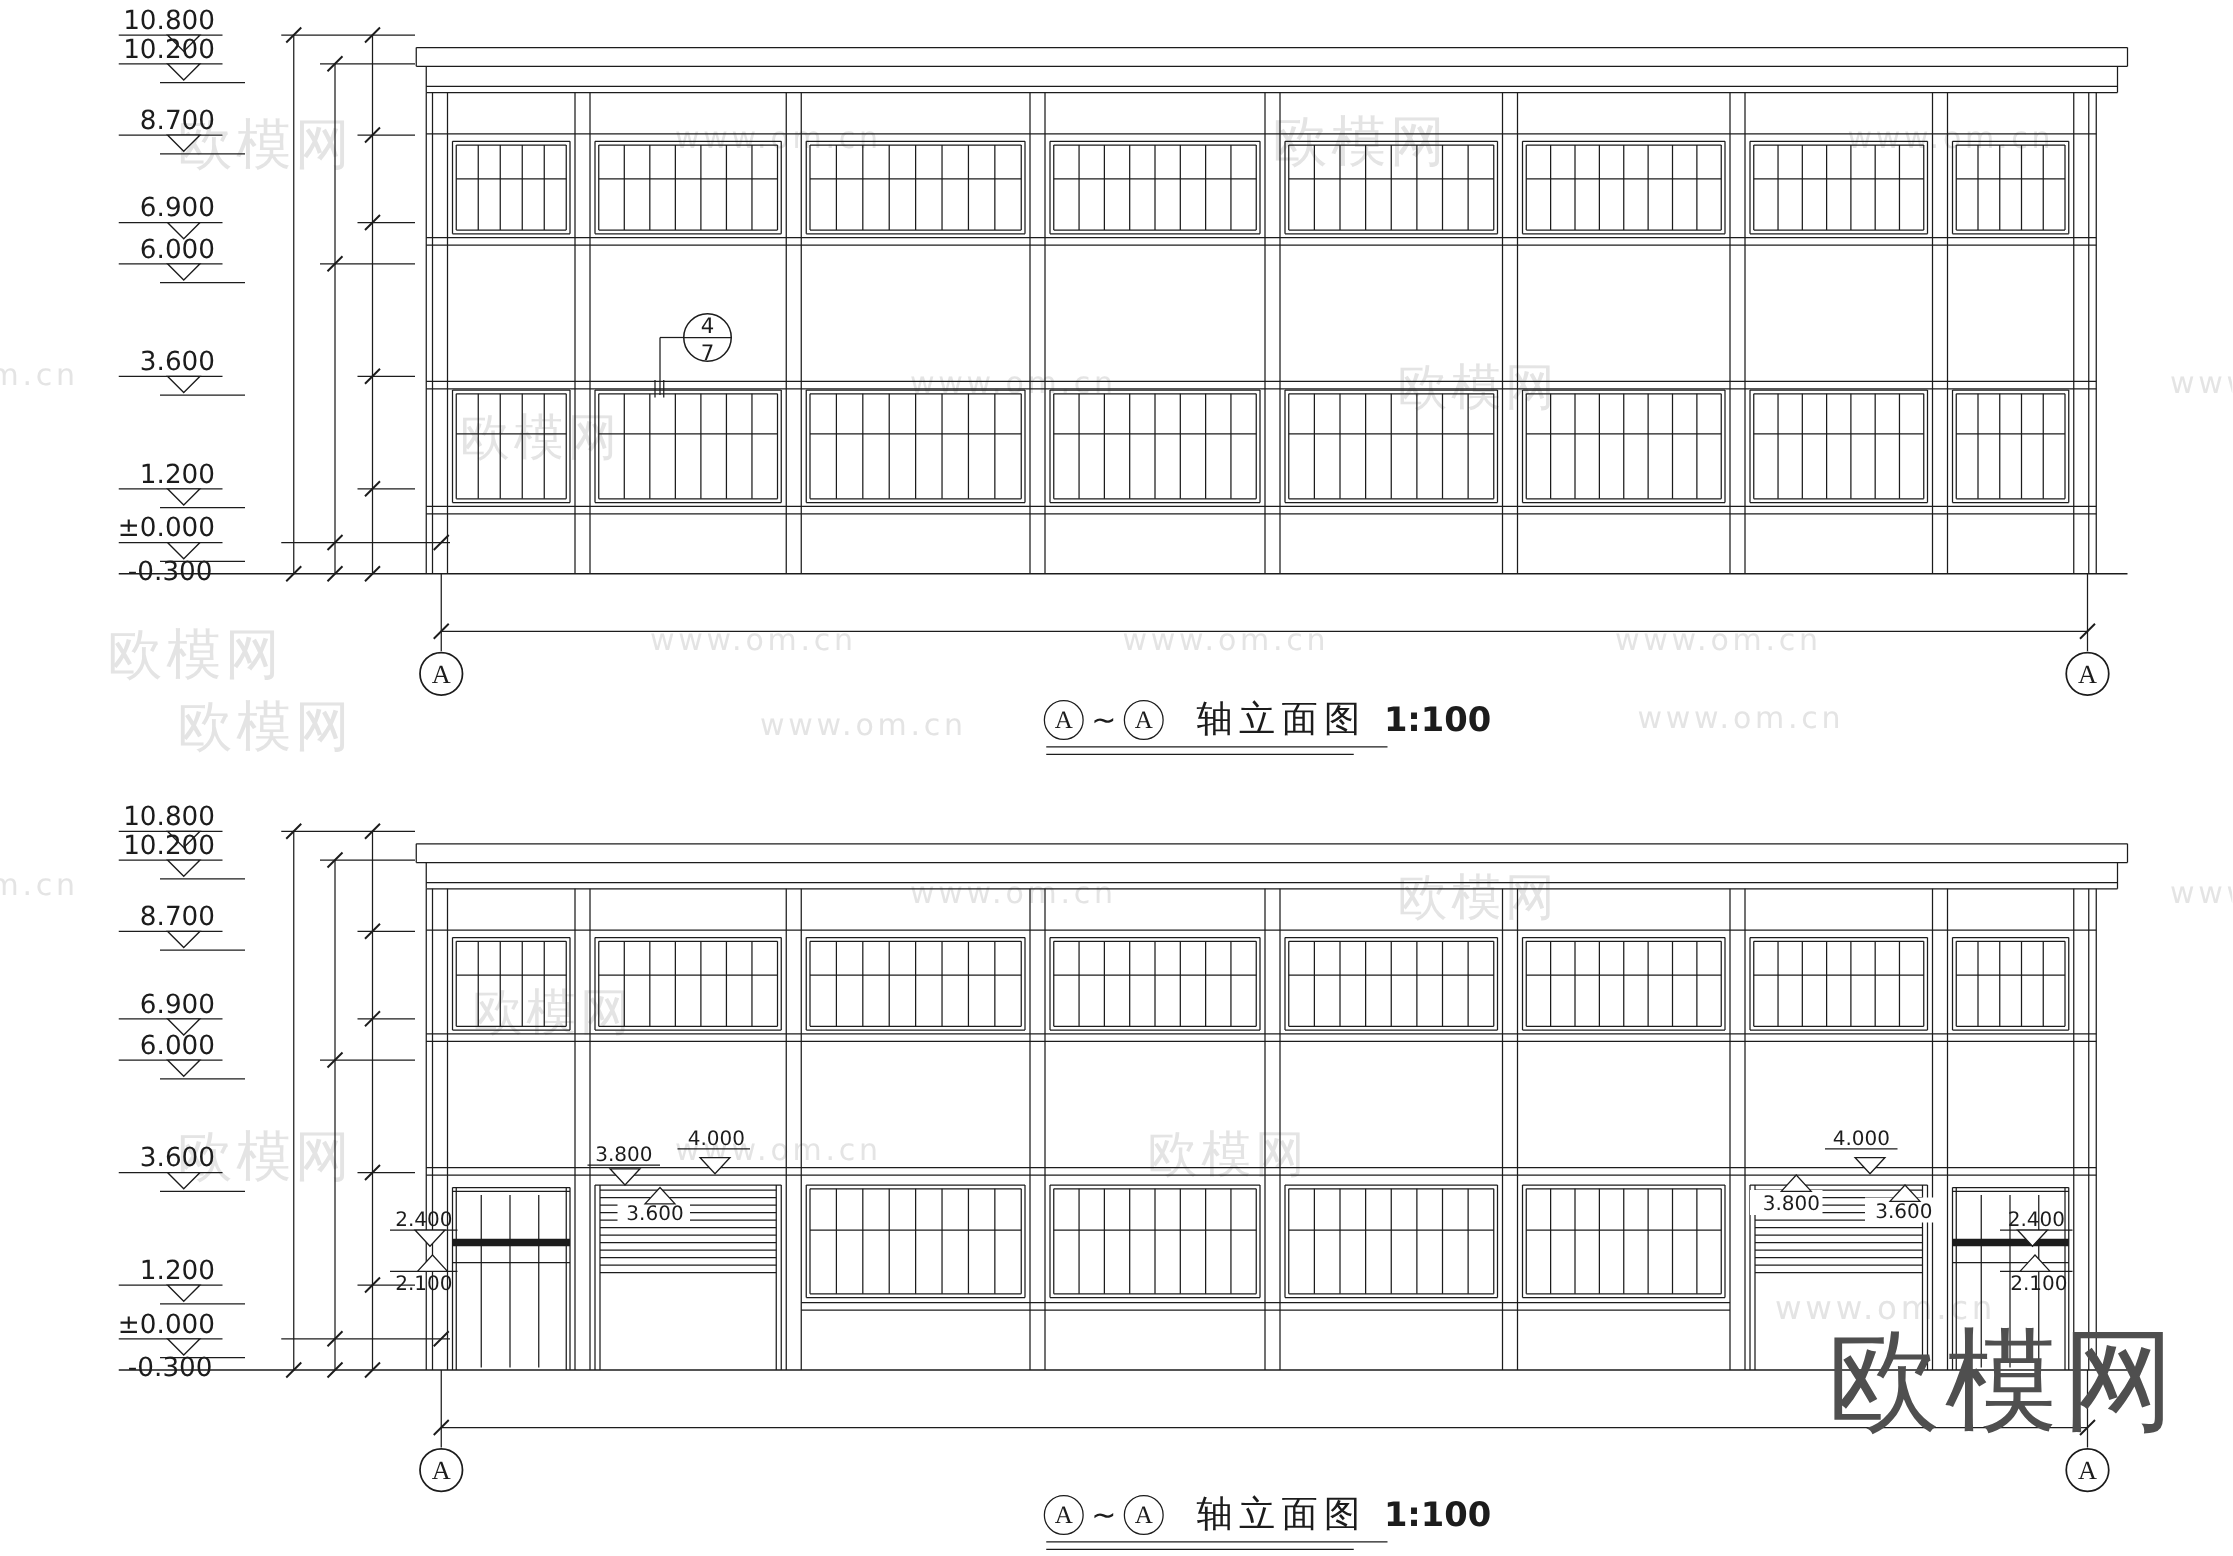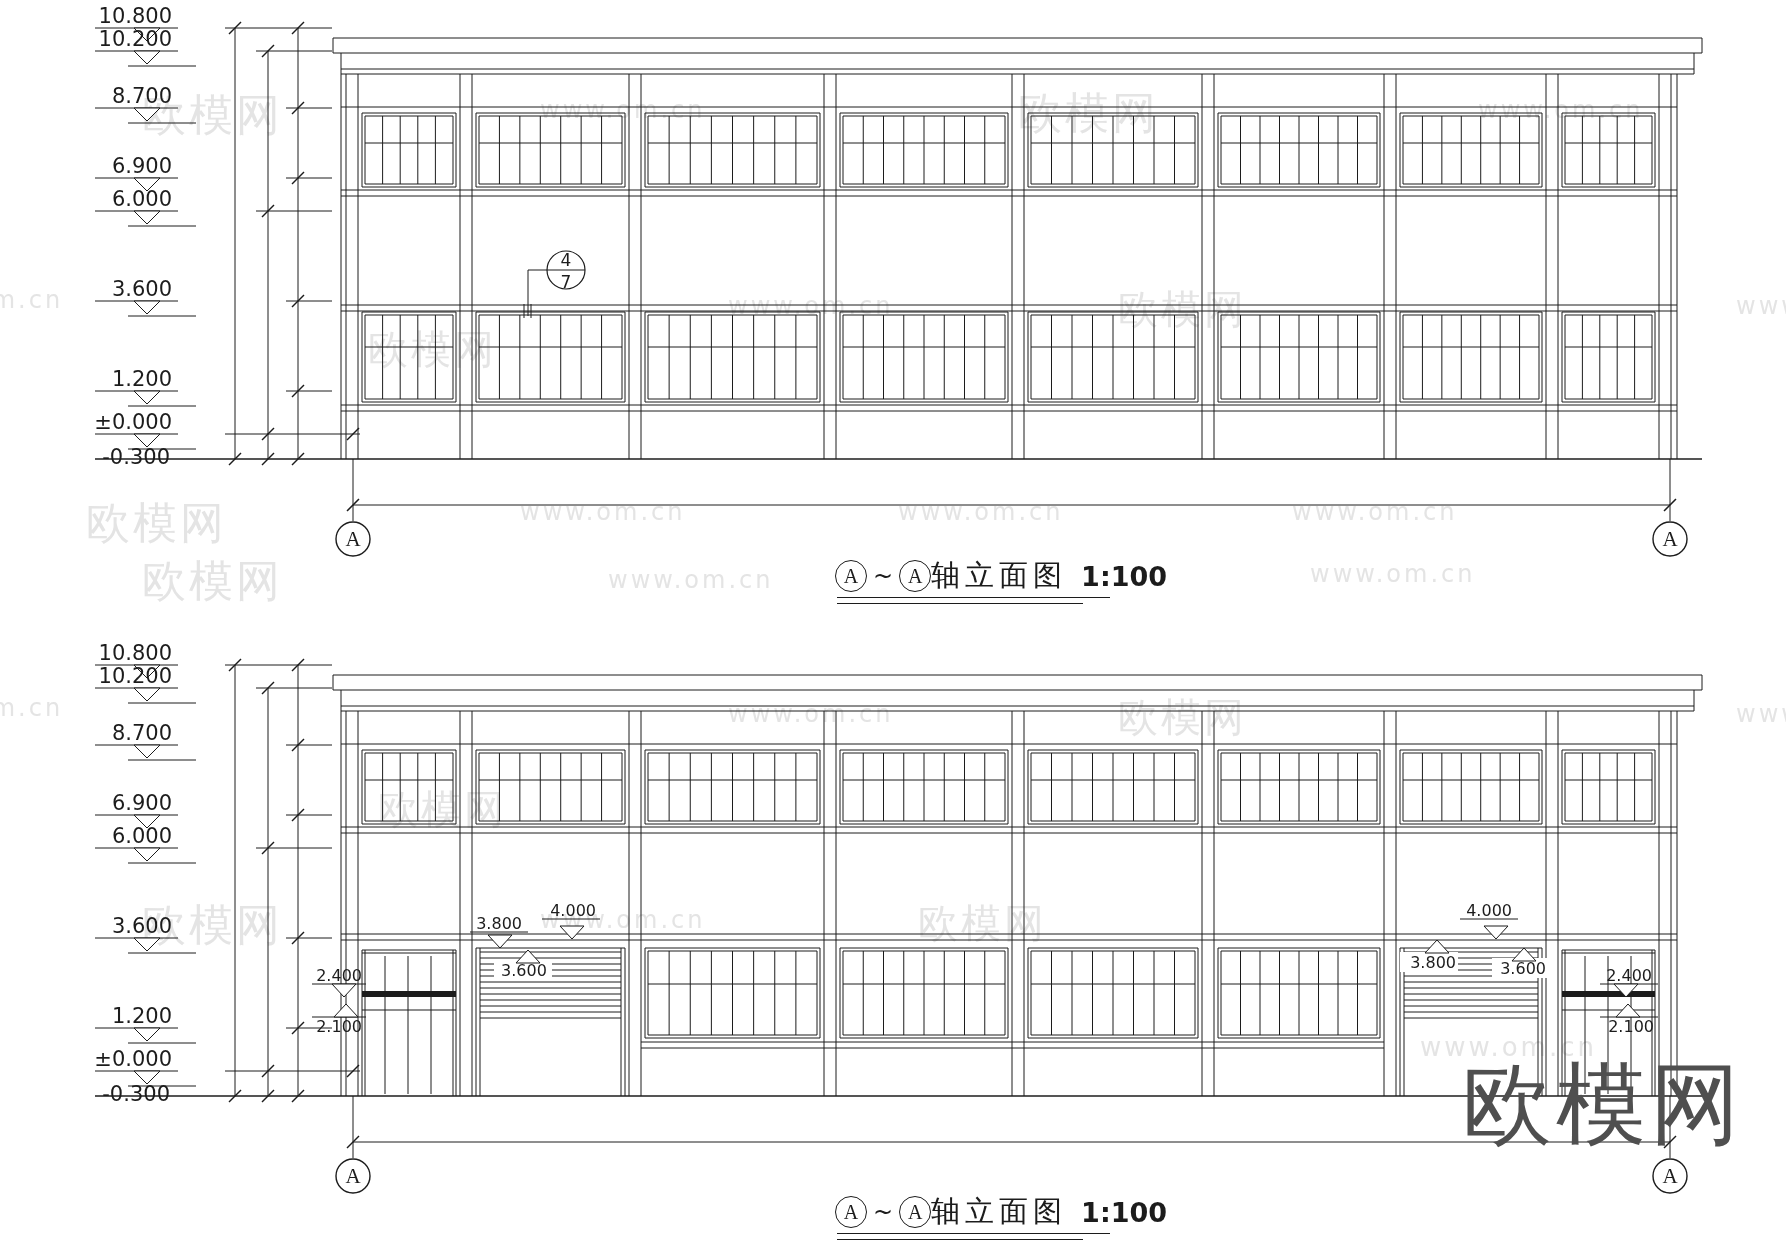--- a/index.html
+++ b/index.html
@@ -9,21 +9,21 @@
   #cad-svg{position:absolute;left:0;top:0;z-index:1;}
   #watermarks-dark{position:absolute;inset:0;z-index:2;pointer-events:none;}
   .wm{position:absolute;font-weight:normal;white-space:nowrap;}
   .wm-light{color:#e4e4e4;letter-spacing:3px;}
   .wm-dark{color:#4f4f4f;letter-spacing:4px;}
   .title-block{position:absolute;z-index:3;height:52px;white-space:nowrap;color:#1c1c1c;}
   .bubble{display:inline-block;width:30px;height:30px;border:1.6px solid #1c1c1c;border-radius:50%;
           text-align:center;line-height:30px;font-family:"Liberation Serif",serif;font-size:20px;
           vertical-align:middle;}
   .tilde{font-size:24px;vertical-align:middle;margin:0 6px;}
-  .tname{font-size:29px;letter-spacing:5px;vertical-align:middle;font-family:Liberation Serif, serif;}
+  .tname{font-size:29px;letter-spacing:5px;margin-left:26px;vertical-align:middle;font-family:Liberation Serif, serif;}
   .tscale{font-size:27px;margin-left:14px;vertical-align:middle;font-weight:bold;}
   .uline{position:absolute;height:0;border-top:1.6px solid #1c1c1c;left:2px;}
   .u1{top:41px;width:273px;}
   .u2{top:47px;width:246px;}
   svg text{fill:#1c1c1c;}
   svg text.lvl{font-size:21px;}
   svg text.ann{font-size:16px;}
   svg text.cal{font-size:17px;}
   svg text.bub{font-size:21px;font-family:"Liberation Serif",serif;}
 </style>

